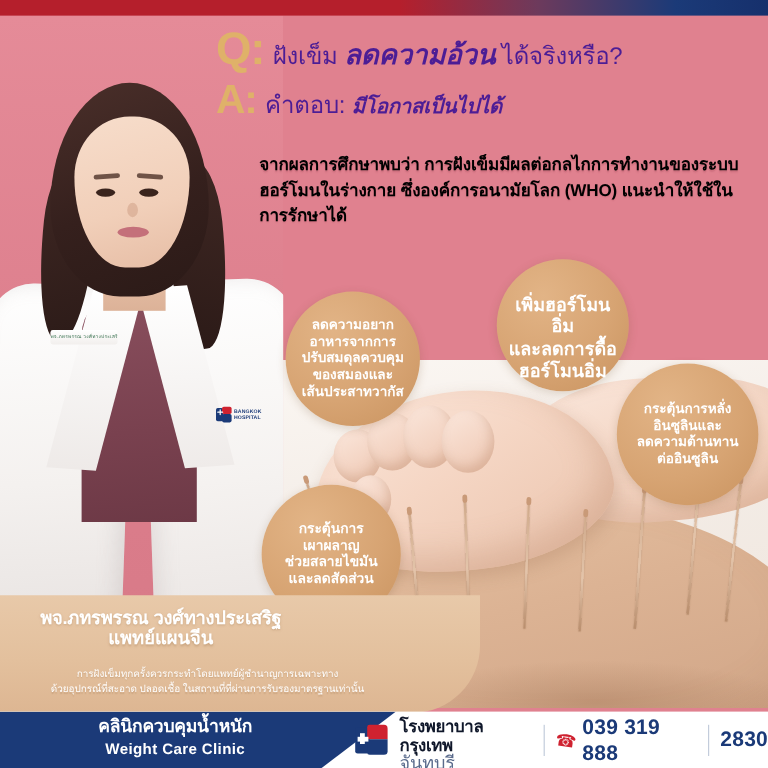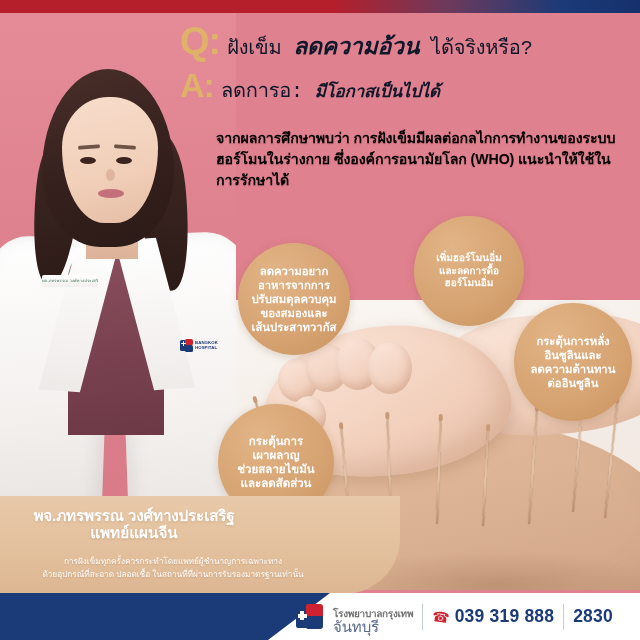--- a/index.html
+++ b/index.html
@@ -155,21 +155,21 @@
   .badge-txt b { display:block; color:#1b3a78; }
   .badge-txt em { display:block; font-style:normal; color:#1b3a78; }
 
   
   .qa { position:absolute; left:180px; top:22px; width:452px; z-index:30; }
   .qa-row { display:flex; align-items:baseline; gap:7px; }
   .qa-letter {
     font-size:38px; font-weight:bold; color:#dfb169; line-height:1;
     letter-spacing:-1px; flex:0 0 auto;
   }
-  .qa-text { color:#0f172a; font-size:20px; line-height:1.22; letter-spacing:-.2px;font-family:Liberation Mono, monospace; }
+  .qa-text { color:#4c1d95; font-size:20px; line-height:1.22; letter-spacing:-.2px; }
   .qa-text .em { font-weight:bold; font-style:italic; font-size:23px; }
   .qa-row.a { margin-top:6px; }
   .qa-row.a .qa-letter { font-size:34px; }
   .qa-row.a .qa-text .em { font-size:17px; }
 
   
   .lead {
     position:absolute; left:216px; top:128px; width:412px; z-index:30;
     color:#000000; font-size:14.2px; line-height:1.47; font-weight:bold;
     letter-spacing:-.1px; text-shadow:0 1px 1px rgba(150,60,75,.25);
@@ -180,21 +180,21 @@
     position:absolute; border-radius:50%; z-index:25;
     display:flex; align-items:center; justify-content:center; text-align:center;
     color:#ffffff; font-weight:bold; padding:6px;
     background:radial-gradient(circle at 35% 28%,#e2b486 0%,#d7a473 55%,#c9935f 100%);
     box-shadow:0 2px 8px rgba(120,80,45,0.22);
     line-height:1.24;
   }
   .bubble span { display:block; white-space:pre-line; }
 
   #bubble-appetite { left:238px; top:243px; width:112px; height:112px; font-size:11.3px; }
-  #bubble-satiety  { left:414px; top:216px; width:110px; height:110px; font-size:10px; z-index:26; }
+  #bubble-satiety  { left:414px; top:216px; width:110px; height:110px; font-size:15px; z-index:26;align-items:flex-end; }
   #bubble-insulin  { left:514px; top:303px; width:118px; height:118px; font-size:11.3px; }
   #bubble-burn     { left:218px; top:404px; width:116px; height:116px; font-size:11.5px; }
   #bubble-inflam   { left:516px; top:463px; width:112px; height:112px; font-size:11.5px; }
 
   
   .beige {
     position:absolute; left:0; top:496px; width:400px; height:98px; z-index:28;
     background:linear-gradient(180deg,#e8c9a9 0%,#e3c09d 55%,#ddb692 100%);
     border-radius:0 0 56px 0;
   }
@@ -238,21 +238,21 @@
   .fc-th { font-size:14.6px; font-weight:bold; line-height:1.22; letter-spacing:-.2px; }
   .fc-en { font-size:12.6px; font-weight:bold; line-height:1.3; letter-spacing:.3px; }
 
   .footer-right {
     position:absolute; left:292px; top:0; right:0; height:47px;
     display:flex; align-items:center; gap:9px; padding-left:4px;
   }
   .hosp-mark { position:relative; width:28px; height:26px; flex:0 0 auto; }
   .hosp-mark i { position:absolute; display:block; }
   .hosp-name { line-height:1.1; }
-  .hn-th { font-size:10px; font-weight:bold; color:#737373; letter-spacing:-.3px;margin-top:11px; }
+  .hn-th { font-size:14px; font-weight:bold; color:#0f172a; letter-spacing:-.3px;margin-top:11px; }
   .hn-sub { font-size:15px; color:#5a6b8c; letter-spacing:-.1px; }
   .vdiv { width:1px; height:26px; background:#c3ccdb; flex:0 0 auto; }
   .phone { display:flex; align-items:center; gap:5px; }
   .phone-ico { color:#cf2230; font-size:14px; transform:rotate(8deg); }
   .phone-num { font-size:17.5px; font-weight:bold; color:#1b3a78; letter-spacing:.2px; }
   .hotline { font-size:17.5px; font-weight:bold; color:#1b3a78; letter-spacing:.2px; }
 </style>
 </head>
 <body>
 
@@ -319,21 +319,21 @@
     </div>
   </div>
 
   <div class="qa">
     <div class="qa-row q">
       <span class="qa-letter">Q:</span>
       <span class="qa-text"><span>ฝังเข็ม </span><span class="em">ลดความอ้วน</span><span> ได้จริงหรือ?</span></span>
     </div>
     <div class="qa-row a">
       <span class="qa-letter">A:</span>
-      <span class="qa-text"><span>ลดการอ: </span><span class="em">มีโอกาสเป็นไปได้</span></span>
+      <span class="qa-text"><span>คำตอบ: </span><span class="em">มีโอกาสเป็นไปได้</span></span>
     </div>
   </div>
 
   <div class="lead">จากผลการศึกษาพบว่า การฝังเข็มมีผลต่อกลไกการทำงานของระบบฮอร์โมนในร่างกาย ซึ่งองค์การอนามัยโลก (WHO) แนะนำให้ใช้ในการรักษาได้</div>
 
   <div class="bubble" id="bubble-appetite">
     <span>ลดความอยาก
 อาหารจากการ
 ปรับสมดุลควบคุม
 ของสมองและ
@@ -360,20 +360,24 @@
   <div class="beige"></div>
   <div class="doc-name">พจ.ภทรพรรณ วงศ์ทางประเสริฐ</div>
   <div class="doc-role">แพทย์แผนจีน</div>
   <div class="disclaimer">การฝังเข็มทุกครั้งควรกระทำโดยแพทย์ผู้ชำนาญการเฉพาะทาง
 ด้วยอุปกรณ์ที่สะอาด ปลอดเชื้อ ในสถานที่ที่ผ่านการรับรองมาตรฐานเท่านั้น</div>
 
   <div class="topbar"></div>
 
   <div class="footer">
     <div class="footer-navy"></div>
+    <div class="footer-clinic">
+      <div class="fc-th">คลินิกควบคุมน้ำหนัก</div>
+      <div class="fc-en">Weight Care Clinic</div>
+    </div>
     <div class="footer-right">
       <span class="hosp-mark">
         <i style="left:0;    top:2px;  width:12px; height:22px; border-radius:2px; background:#1b3a78;"></i>
         <i style="left:10px; top:0;    width:17px; height:12px; border-radius:2px 3px 0 0; background:#cf2230;"></i>
         <i style="left:10px; top:12px; width:17px; height:13px; border-radius:0 0 3px 2px; background:#1b3a78;"></i>
         <i style="left:1.5px;top:10px; width:9px;  height:4px;  background:#ffffff;"></i>
         <i style="left:4px;  top:7.5px;width:4px;  height:9px;  background:#ffffff;"></i>
       </span>
       <span class="hosp-name">
         <span class="hn-th" style="display:block">โรงพยาบาลกรุงเทพ</span>

